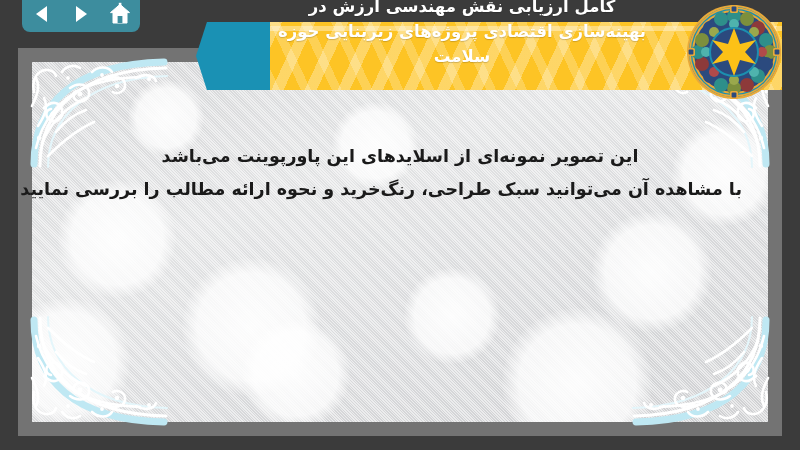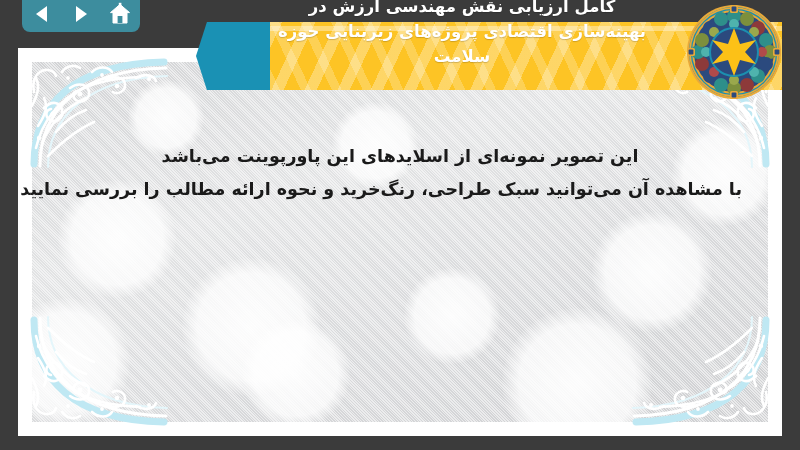--- a/index.html
+++ b/index.html
@@ -44,21 +44,21 @@
   }
   .navbtn svg { display: block; }
 
   
   .slide {
     position: absolute;
     left: 18px;
     top: 48px;
     width: 764px;
     height: 388px;
-    background: #ffffff;
+    background: #737373;
     overflow: hidden;
     z-index: 10;
   }
 
   
   .slide-inner {
     position: absolute;
     left: 14px;
     top: 14px;
     right: 14px;

